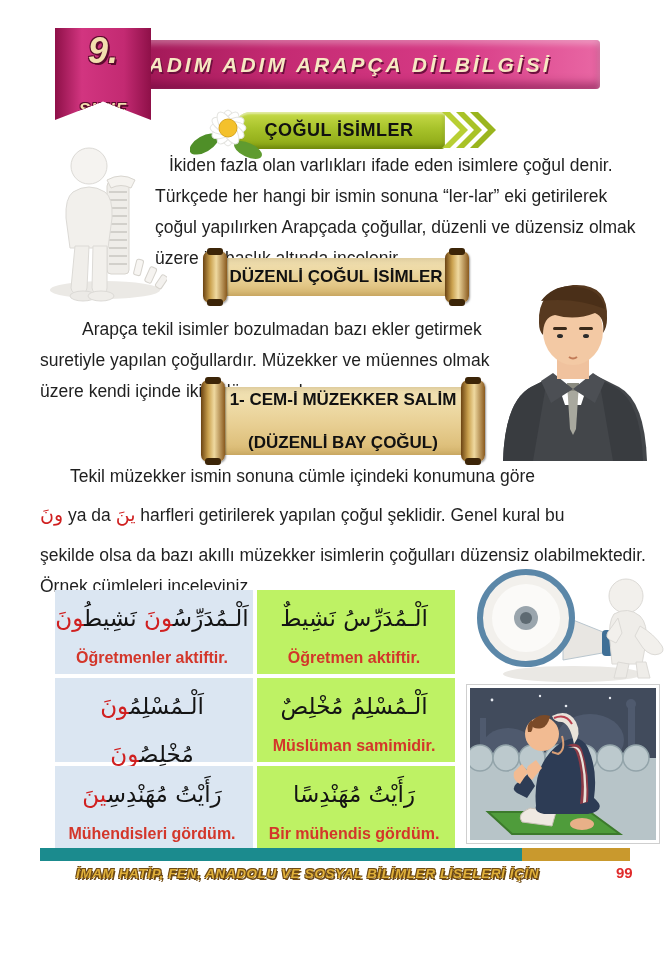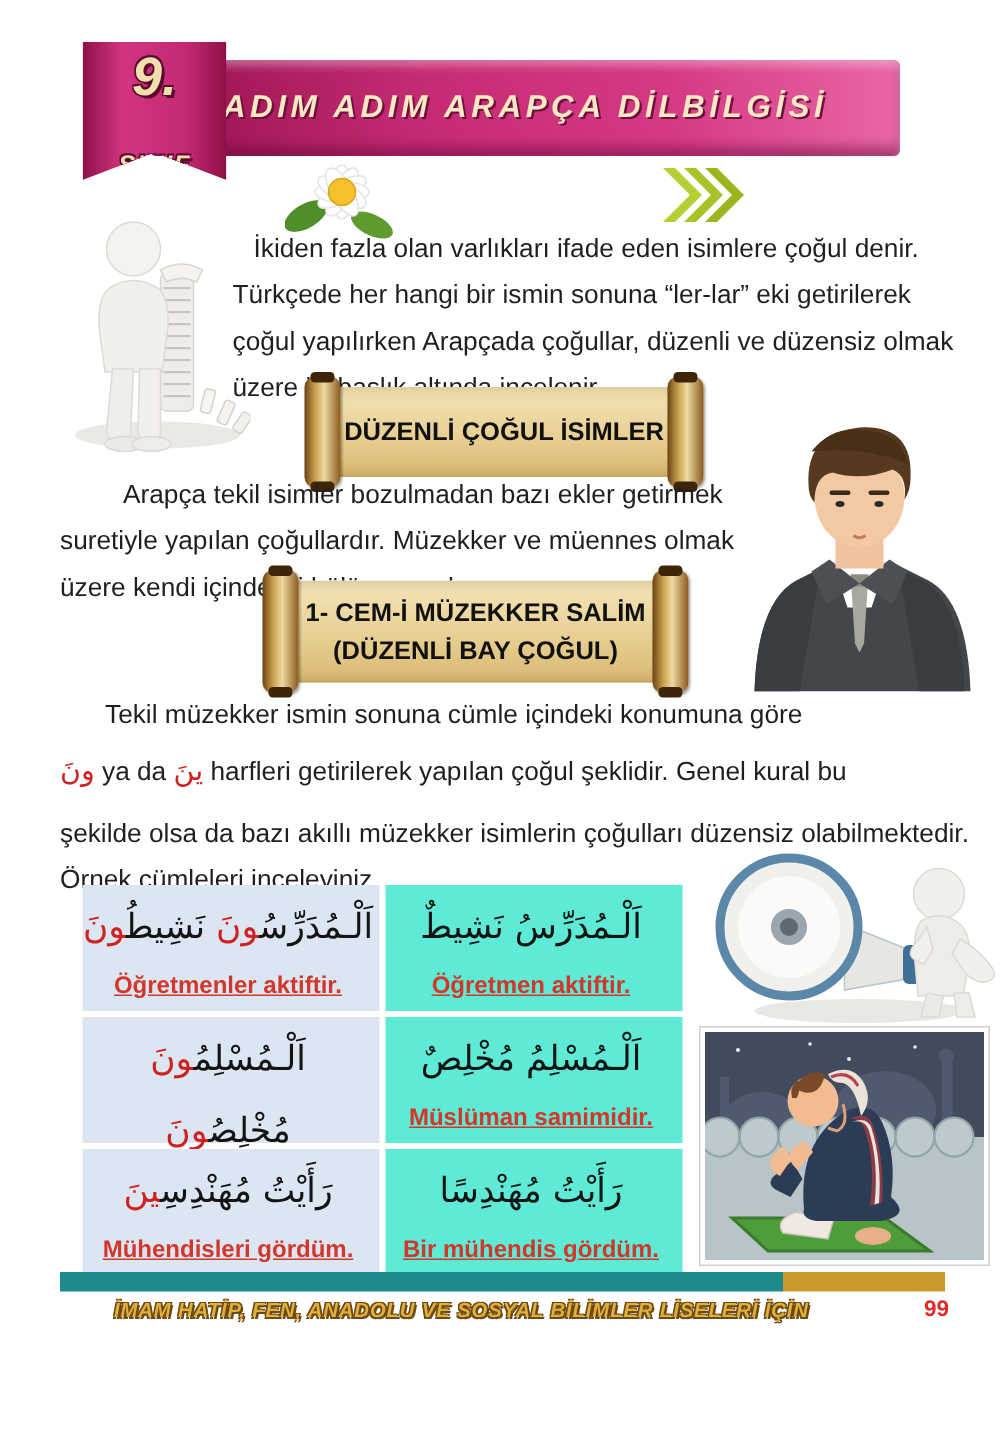--- a/index.html
+++ b/index.html
@@ -1,21 +1,21 @@
 <!DOCTYPE html>
 <html><head>
 <meta charset="utf-8">
 <style>
   * { margin:0; padding:0; box-sizing:border-box; }
   body { background:#ffffff; font-family:"Liberation Sans", sans-serif; }
   .page { position:relative; width:669px; height:960px; background:#fff; overflow:hidden; }
 
   
   .header-banner{
-    position:absolute; left:100px; top:40px; width:500px; height:64px;
+    position:absolute; left:100px; top:40px; width:500px; height:49px;
     background:linear-gradient(90deg,#96124e 0%, #c42a72 35%, #d63a85 70%, #e967a4 100%);
     border-radius:4px;
     box-shadow:inset 0 4px 6px rgba(255,255,255,.35), inset 0 -6px 8px rgba(90,5,50,.45);
     display:flex; align-items:center; justify-content:center;
   }
   .header-banner .title{
     color:#f6e8c2; font-weight:bold; font-style:italic; font-size:21px;
     letter-spacing:3px; text-shadow:1.5px 1.5px 0 #6e0f3e;
   }
   .grade-badge{
@@ -53,41 +53,41 @@
   .para2{ position:absolute; left:40px; top:314px; width:452px; text-indent:42px; }
   .cem-a{ position:absolute; left:40px; top:458px; width:612px; line-height:2.1; text-indent:30px;}
   .cem-b{ position:absolute; left:40px; top:540px; width:616px; line-height:1.78; }
   .ar-inline{ font-family:"DejaVu Sans", sans-serif; color:#d02020; font-size:19px;
               direction:rtl; unicode-bidi:isolate; }
 
   
   .scroll{ position:absolute; background:linear-gradient(180deg,#f4e6ba 0%, #e8cf93 55%, #d9b971 100%);
            box-shadow:inset 0 0 10px rgba(120,80,20,.35);
            display:flex; flex-direction:column; align-items:center; justify-content:center; }
-  .scroll1{ left:217px; top:258px; width:238px; height:60px; }
-  .scroll2{ left:189px; top:387px; width:256px; height:68px; }
+  .scroll1{ left:217px; top:258px; width:238px; height:38px; }
+  .scroll2{ left:215px; top:387px; width:256px; height:68px;justify-content:space-between; }
   .scroll .stxt{ color:#111; font-weight:bold; font-size:17px; line-height:1.5; text-align:center; }
   .roller{ position:absolute; top:-7px; bottom:-7px; width:24px;
            background:linear-gradient(90deg,#6b4312 0%, #caa14e 30%, #efd9a0 55%, #8a5a1e 100%);
            border-radius:7px; box-shadow:1px 1px 2px rgba(0,0,0,.4); }
   .roller.left{ left:-14px; } .roller.right{ right:-14px; }
   .roller::before,.roller::after{ content:""; position:absolute; left:4px; right:4px; height:7px;
            background:#3c2508; border-radius:3px; }
   .roller::before{ top:-3px; } .roller::after{ bottom:-3px; }
 
   
   .ex-table{ position:absolute; left:55px; top:590px; width:400px;
              display:grid; grid-template-columns:198px 198px; gap:4px; }
   .cell{ padding:4px 4px 7px 0; text-align:center; }
   .cell.plural{ background:#dbe6f2; }
-  .cell.singular{ background:#5eead4; }
+  .cell.singular{ background:#bef264; }
   .cell .ar{ font-family:"DejaVu Sans", sans-serif; font-size:23px; color:#141414;
              direction:rtl; unicode-bidi:isolate; line-height:2.1; height:53px; }
   .cell .ar .red{ color:#d02020; }
-  .cell .tr{ font-size:16px; font-weight:bold; color:#d3362a; margin-top:2px;text-decoration:underline; }
+  .cell .tr{ font-size:16px; font-weight:bold; color:#d3362a; margin-top:2px; }
 
   
   .illus{ position:absolute; }
   .praying-frame{ position:absolute; left:466px; top:684px; width:194px; height:160px;
                   background:#fff; border:1px solid #cfcfcf; padding:3px; }
 
   
   .bar-teal{ position:absolute; left:40px; top:848px; width:482px; height:13px; background:#1b8b8e; }
   .bar-gold{ position:absolute; left:522px; top:848px; width:108px; height:13px; background:#c9992d; }
   .footer-text{
@@ -104,20 +104,23 @@
 <div class="page">
 
   <div class="header-banner">
     <div class="title">ADIM ADIM ARAPÇA DİLBİLGİSİ</div>
   </div>
   <div class="grade-badge">
     <div class="num">9.</div>
     <div class="lbl">SINIF</div>
   </div>
 
+  <div class="section-banner">
+    <div class="stitle">ÇOĞUL İSİMLER</div>
+  </div>
   <svg class="chevrons" width="58" height="44" viewBox="0 0 58 44">
     <polygon points="2,4 20,22 2,40 10,40 28,22 10,4" fill="#b8cf34"></polygon>
     <polygon points="16,4 34,22 16,40 24,40 42,22 24,4" fill="#a9c227"></polygon>
     <polygon points="30,4 48,22 30,40 38,40 56,22 38,4" fill="#9ab51d"></polygon>
   </svg>
   <svg class="illus" style="left:190px; top:94px;" width="76" height="72" viewBox="0 0 76 72">
     <g transform="translate(38,34)">
       <ellipse cx="-24" cy="16" rx="16" ry="8" fill="#4f8f28" transform="rotate(-30 -24 16)"></ellipse>
       <ellipse cx="20" cy="22" rx="15" ry="7" fill="#5f9b2f" transform="rotate(25 20 22)"></ellipse>
       <g fill="#ffffff" stroke="#e4e4e0" stroke-width="1">

